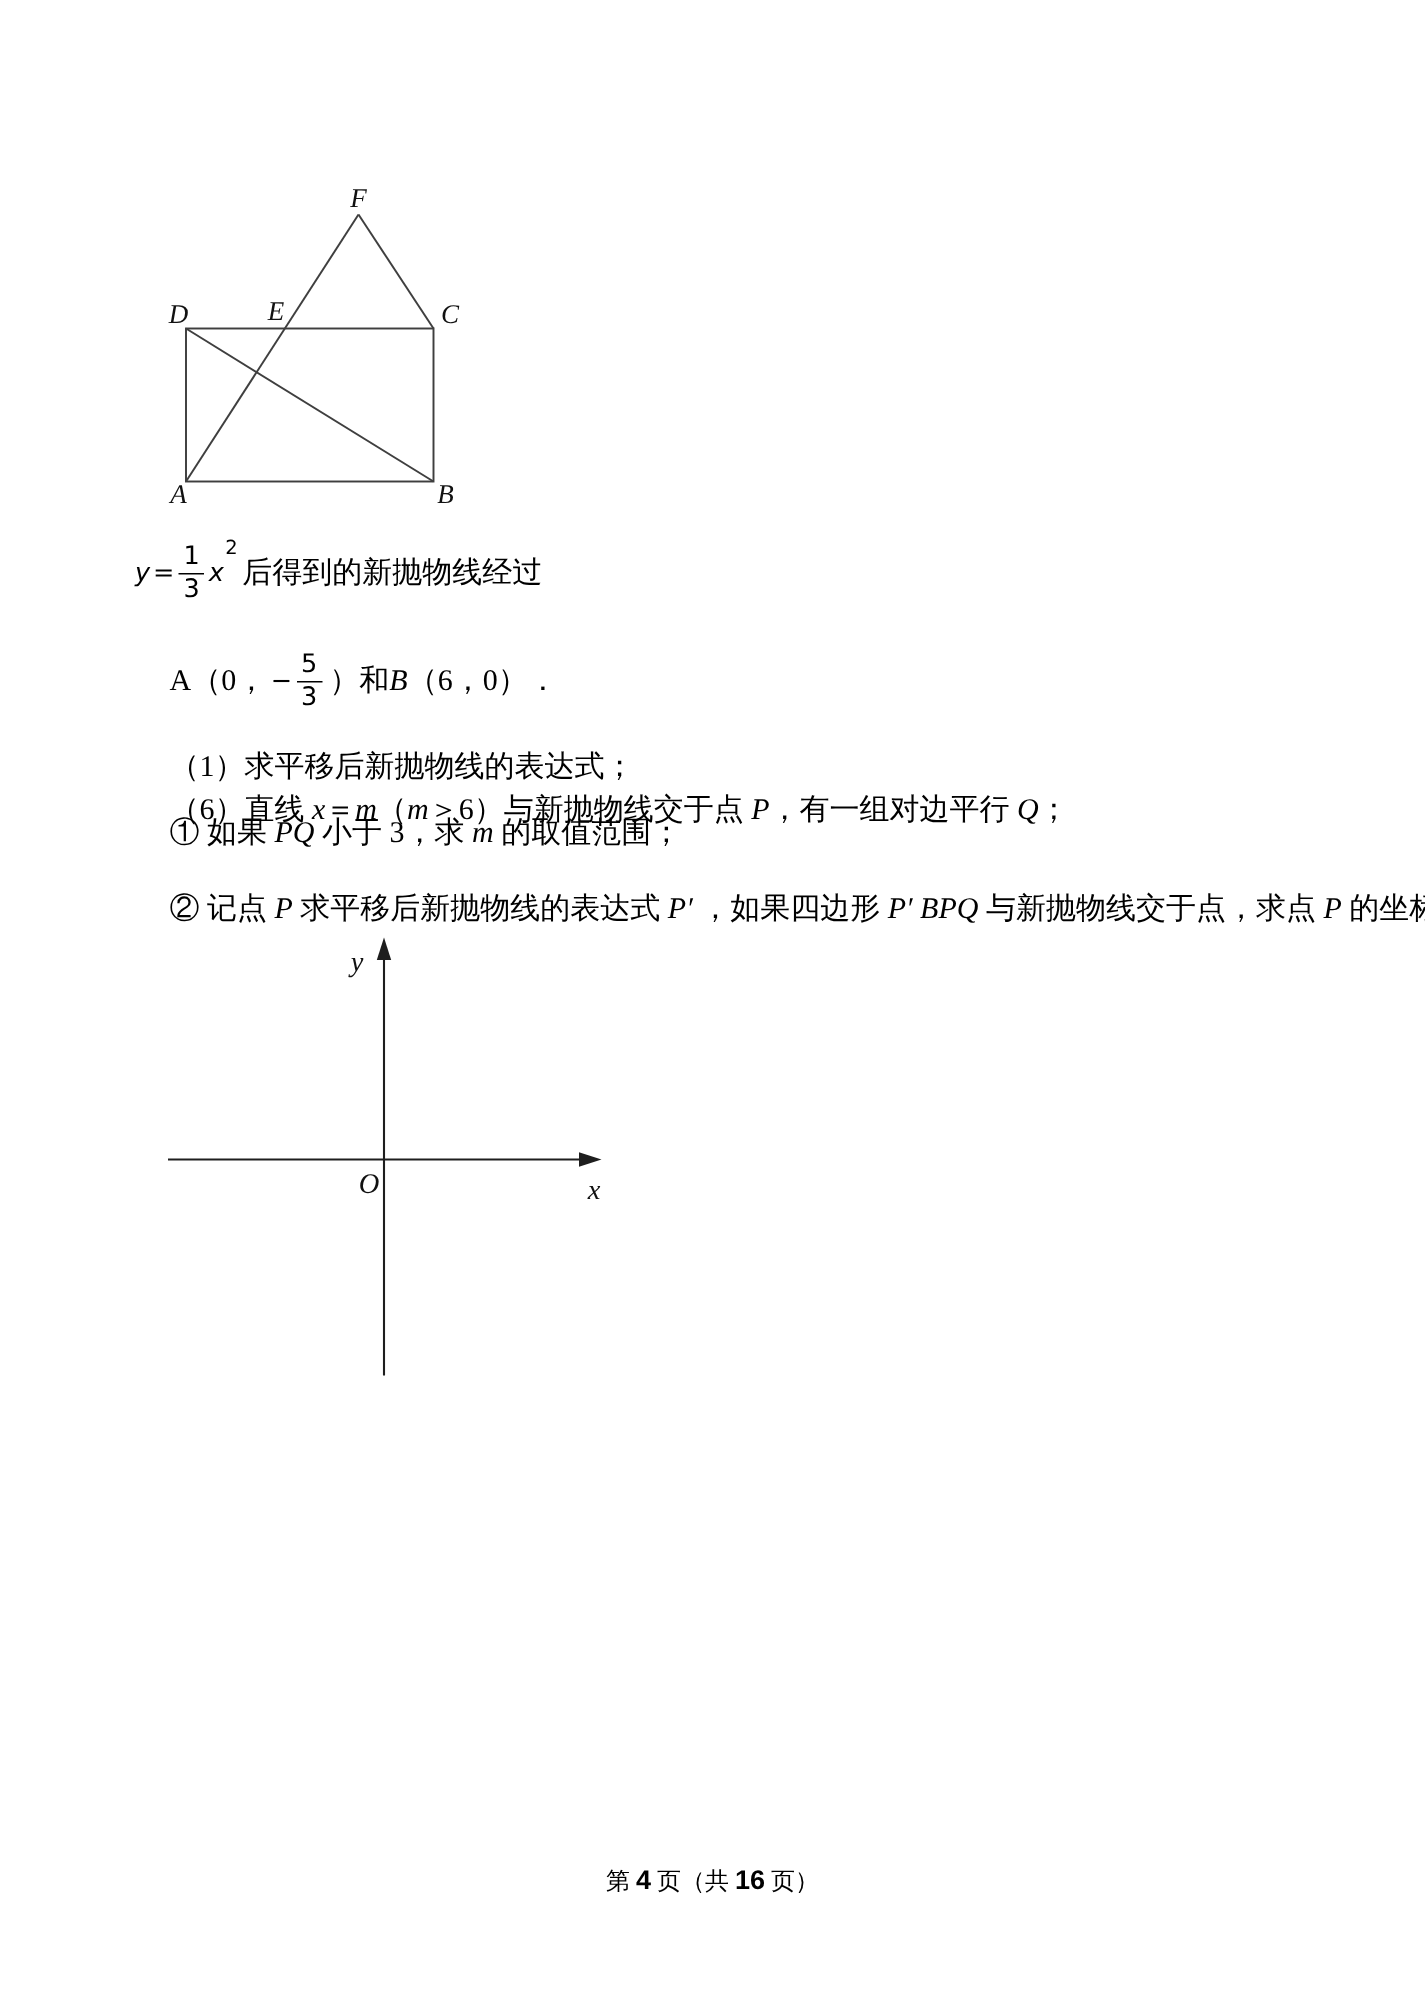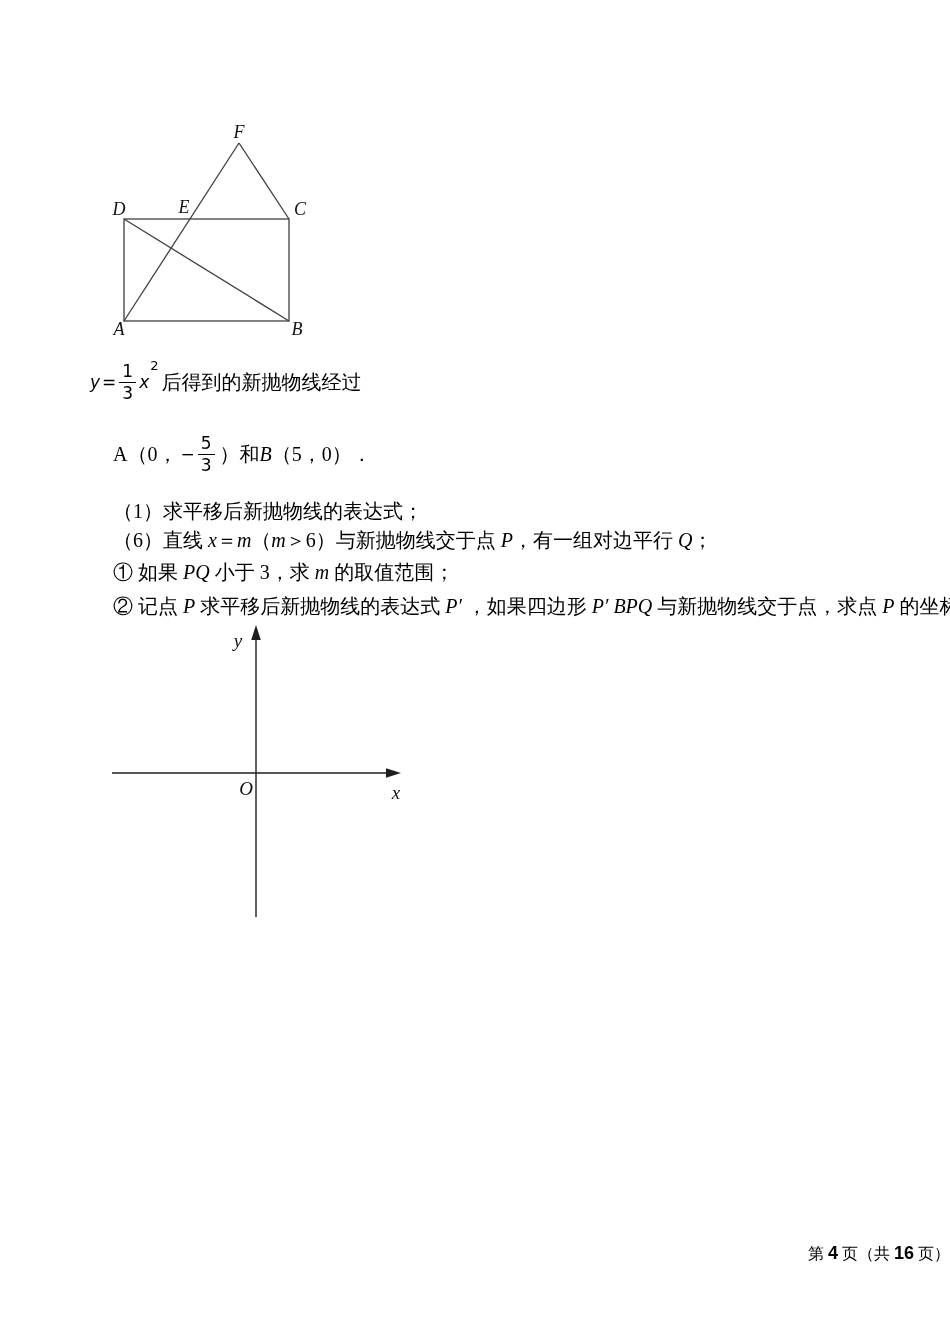--- a/index.html
+++ b/index.html
@@ -32,21 +32,21 @@
     line-height:24px;
     white-space:nowrap;
     color:#000;
   }
   .flexline { display:flex; align-items:center; }
 
   .intro-line { left:86px; top:358px; height:48px; }
   .points-line { left:113px; top:431px; height:46px; }
   .q1-line { left:113px; top:499px;text-align:center; }
   .q2-line { left:113px; top:528px; }
-  .s1-line { left:113px; top:560px; }
+  .s1-line { left:113px; top:543px; }
   .s2-line { left:113px; top:594px; }
 
   .i, .textline .i {
     font-style:italic;
     font-family:"Liberation Serif","DejaVu Serif",serif;
   }
   .alpha { font-family:"Liberation Serif","DejaVu Serif",serif; }
 
   .formula {
     display:inline-flex;
@@ -69,21 +69,21 @@
   }
   .frac .fnum { border-bottom:1.5px solid #000; padding:0 3px 1px 3px; display:block; }
   .frac .fden { padding-top:1px; display:block; }
   .msup { font-size:13px; align-self:flex-start; margin-top:-3px; }
   .mminus { margin-right:1px; }
 
   .footer {
     position:absolute;
     left:0; top:1243px;
     width:100%;
-    text-align:right;
+    text-align:center;
     font-size:16px;
     color:#000;
   }
   .footer .pn {
     font-family:"Liberation Sans","DejaVu Sans",sans-serif;
     font-weight:bold;
     font-size:18px;
     margin:0 4px;
   }
 </style>
@@ -127,21 +127,21 @@
     <span class="formula">
         <span class="mminus">−</span>
         <span class="frac">
           <span class="fnum">5</span>
           <span class="fden">3</span>
         </span>
       </span>
     <span>）</span>
     <span>和 </span>
     <span class="alpha i">B</span>
-    <span>（5，0）．</span>
+    <span>（6，0）．</span>
   </div>
 
   <div class="textline q1-line"><span>（1）求平移后新抛物线的表达式；</span></div>
   <div class="textline q2-line"><span>（6）直线 </span><span class="i">x</span><span>＝</span><span class="i">m</span><span>（</span><span class="i">m</span><span>＞6）与新抛物线交于点 </span><span class="i">P</span><span>，有一组对边平行 </span><span class="i">Q</span><span>；</span></div>
   <div class="textline s1-line"><span>① 如果 </span><span class="i">PQ</span><span> 小于 3，求 </span><span class="i">m</span><span> 的取值范围；</span></div>
   <div class="textline s2-line"><span>② 记点 </span><span class="i">P</span><span> 求平移后新抛物线的表达式 </span><span class="i">P′</span><span> ，如果四边形 </span><span class="i">P′ BPQ</span><span> 与新抛物线交于点，求点 </span><span class="i">P</span><span> 的坐标．</span></div>
 
   <svg class="axes-figure" width="310" height="300" viewBox="0 0 310 300">
     <g stroke="#1e1e1e" stroke-width="1.4">
       <line x1="156" y1="14" x2="156" y2="295"></line>

